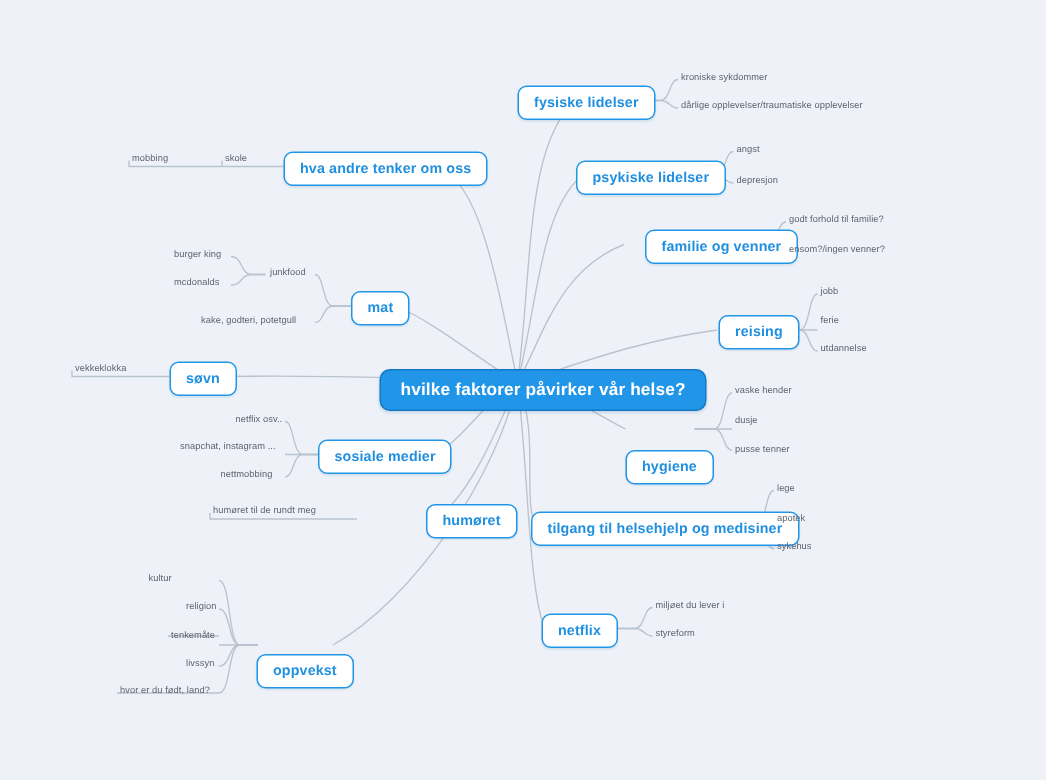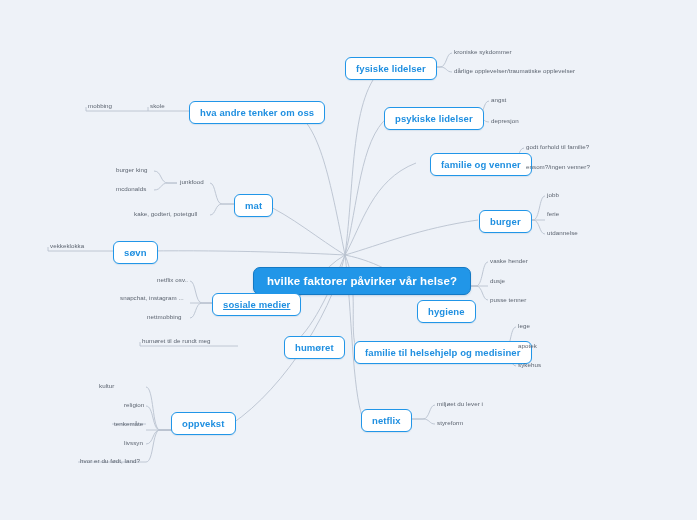--- a/index.html
+++ b/index.html
@@ -19,21 +19,20 @@
   .root{
     background:#2196e8;
     color:#ffffff;
     border:1px solid #1479c4;
     border-radius:7px;
     font-size:11.5px;
     font-weight:bold;
     padding:7px 13px;
     letter-spacing:0.1px;
     box-shadow:0 1px 2px rgba(20,90,150,.18);
-    margin-top:21px;
   }
 
   
   .topic{
     background:#ffffff;
     color:#1f8fe0;
     border:1.6px solid #2196e8;
     border-radius:6px;
     font-size:9.5px;
     font-weight:bold;
@@ -131,31 +130,31 @@
   <div class="node leaf" style="left:452px;top:66px;">dårlige opplevelser/traumatiske opplevelser</div>
 
   <div class="node topic" style="left:384px;top:107px;">psykiske lidelser</div>
   <div class="node leaf" style="left:489px;top:95px;">angst</div>
   <div class="node leaf" style="left:489px;top:116px;">depresjon</div>
 
   <div class="node topic" style="left:414px;top:153px;margin-left:16px;">familie og venner</div>
   <div class="node leaf" style="left:524px;top:142px;">godt forhold til familie?</div>
   <div class="node leaf" style="left:524px;top:162px;">ensom?/ingen venner?</div>
 
-  <div class="node topic" style="left:479px;top:210px;">burger</div>
+  <div class="node topic" style="left:479px;top:210px;">reising</div>
   <div class="node leaf" style="left:545px;top:190px;">jobb</div>
   <div class="node leaf" style="left:545px;top:209px;">ferie</div>
   <div class="node leaf" style="left:545px;top:228px;">utdannelse</div>
 
   <div class="node topic" style="left:417px;top:276px;margin-top:24px;">hygiene</div>
   <div class="node leaf" style="left:488px;top:256px;">vaske hender</div>
   <div class="node leaf" style="left:488px;top:276px;">dusje</div>
   <div class="node leaf" style="left:488px;top:295px;">pusse tenner</div>
 
-  <div class="node topic" style="left:354px;top:341px;">familie til helsehjelp og medisiner</div>
+  <div class="node topic" style="left:354px;top:341px;">tilgang til helsehjelp og medisiner</div>
   <div class="node leaf" style="left:516px;top:321px;">lege</div>
   <div class="node leaf" style="left:516px;top:341px;">apotek</div>
   <div class="node leaf" style="left:516px;top:360px;">sykehus</div>
 
   <div class="node topic" style="left:361px;top:409px;">netflix</div>
   <div class="node leaf" style="left:435px;top:399px;">miljøet du lever i</div>
   <div class="node leaf" style="left:435px;top:418px;">styreform</div>
 
   <div class="node topic" style="left:189px;top:101px;">hva andre tenker om oss</div>
   <div class="node leaf" style="left:86px;top:101px;">mobbing</div>
@@ -163,28 +162,28 @@
 
   <div class="node topic" style="left:234px;top:194px;">mat</div>
   <div class="node leaf" style="left:178px;top:177px;">junkfood</div>
   <div class="node leaf" style="left:132px;top:209px;">kake, godteri, potetgull</div>
   <div class="node leaf" style="left:114px;top:165px;">burger king</div>
   <div class="node leaf" style="left:114px;top:184px;">mcdonalds</div>
 
   <div class="node topic" style="left:113px;top:241px;">søvn</div>
   <div class="node leaf" style="left:48px;top:241px;">vekkeklokka</div>
 
-  <div class="node topic" style="left:212px;top:293px;text-decoration:underline;">sosiale medier</div>
+  <div class="node topic" style="left:212px;top:293px;">sosiale medier</div>
   <div class="node leaf" style="left:155px;top:275px;">netflix osv..</div>
   <div class="node leaf" style="left:118px;top:293px;">snapchat, instagram ...</div>
   <div class="node leaf" style="left:145px;top:312px;">nettmobbing</div>
 
   <div class="node topic" style="left:238px;top:336px;margin-left:46px;">humøret</div>
   <div class="node leaf" style="left:140px;top:336px;">humøret til de rundt meg</div>
 
-  <div class="node topic" style="left:171px;top:412px;">oppvekst</div>
+  <div class="node topic" style="left:171px;top:436px;">oppvekst</div>
   <div class="node leaf" style="left:97px;top:381px;">kultur</div>
   <div class="node leaf" style="left:122px;top:400px;">religion</div>
   <div class="node leaf" style="left:112px;top:419px;">tenkemåte</div>
   <div class="node leaf" style="left:122px;top:438px;">livssyn</div>
   <div class="node leaf" style="left:78px;top:456px;">hvor er du født, land?</div>
 
 </div>
 
 </body></html>

